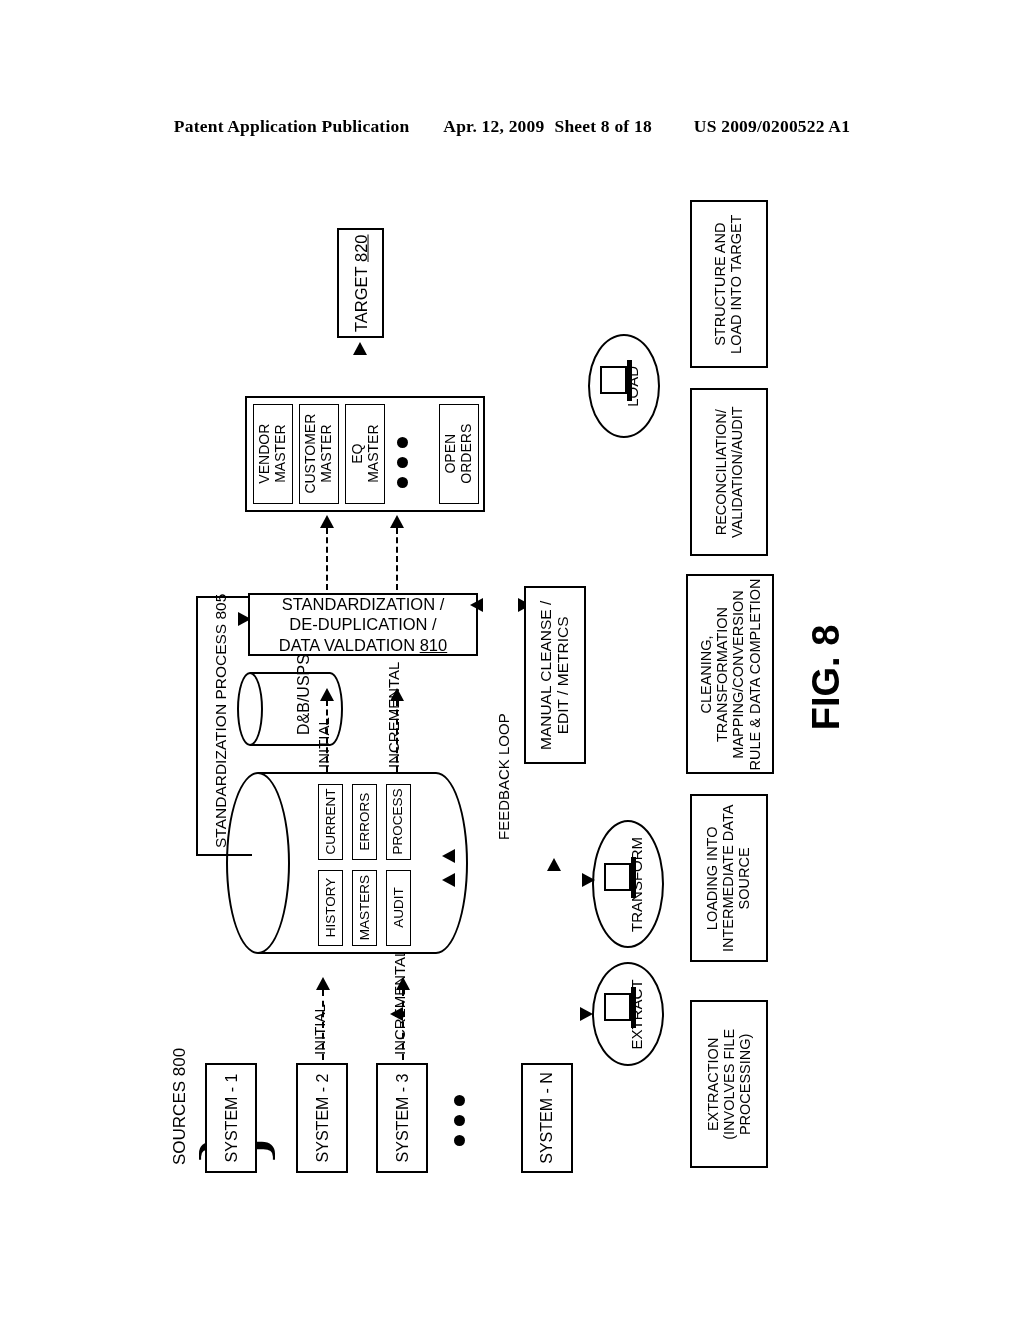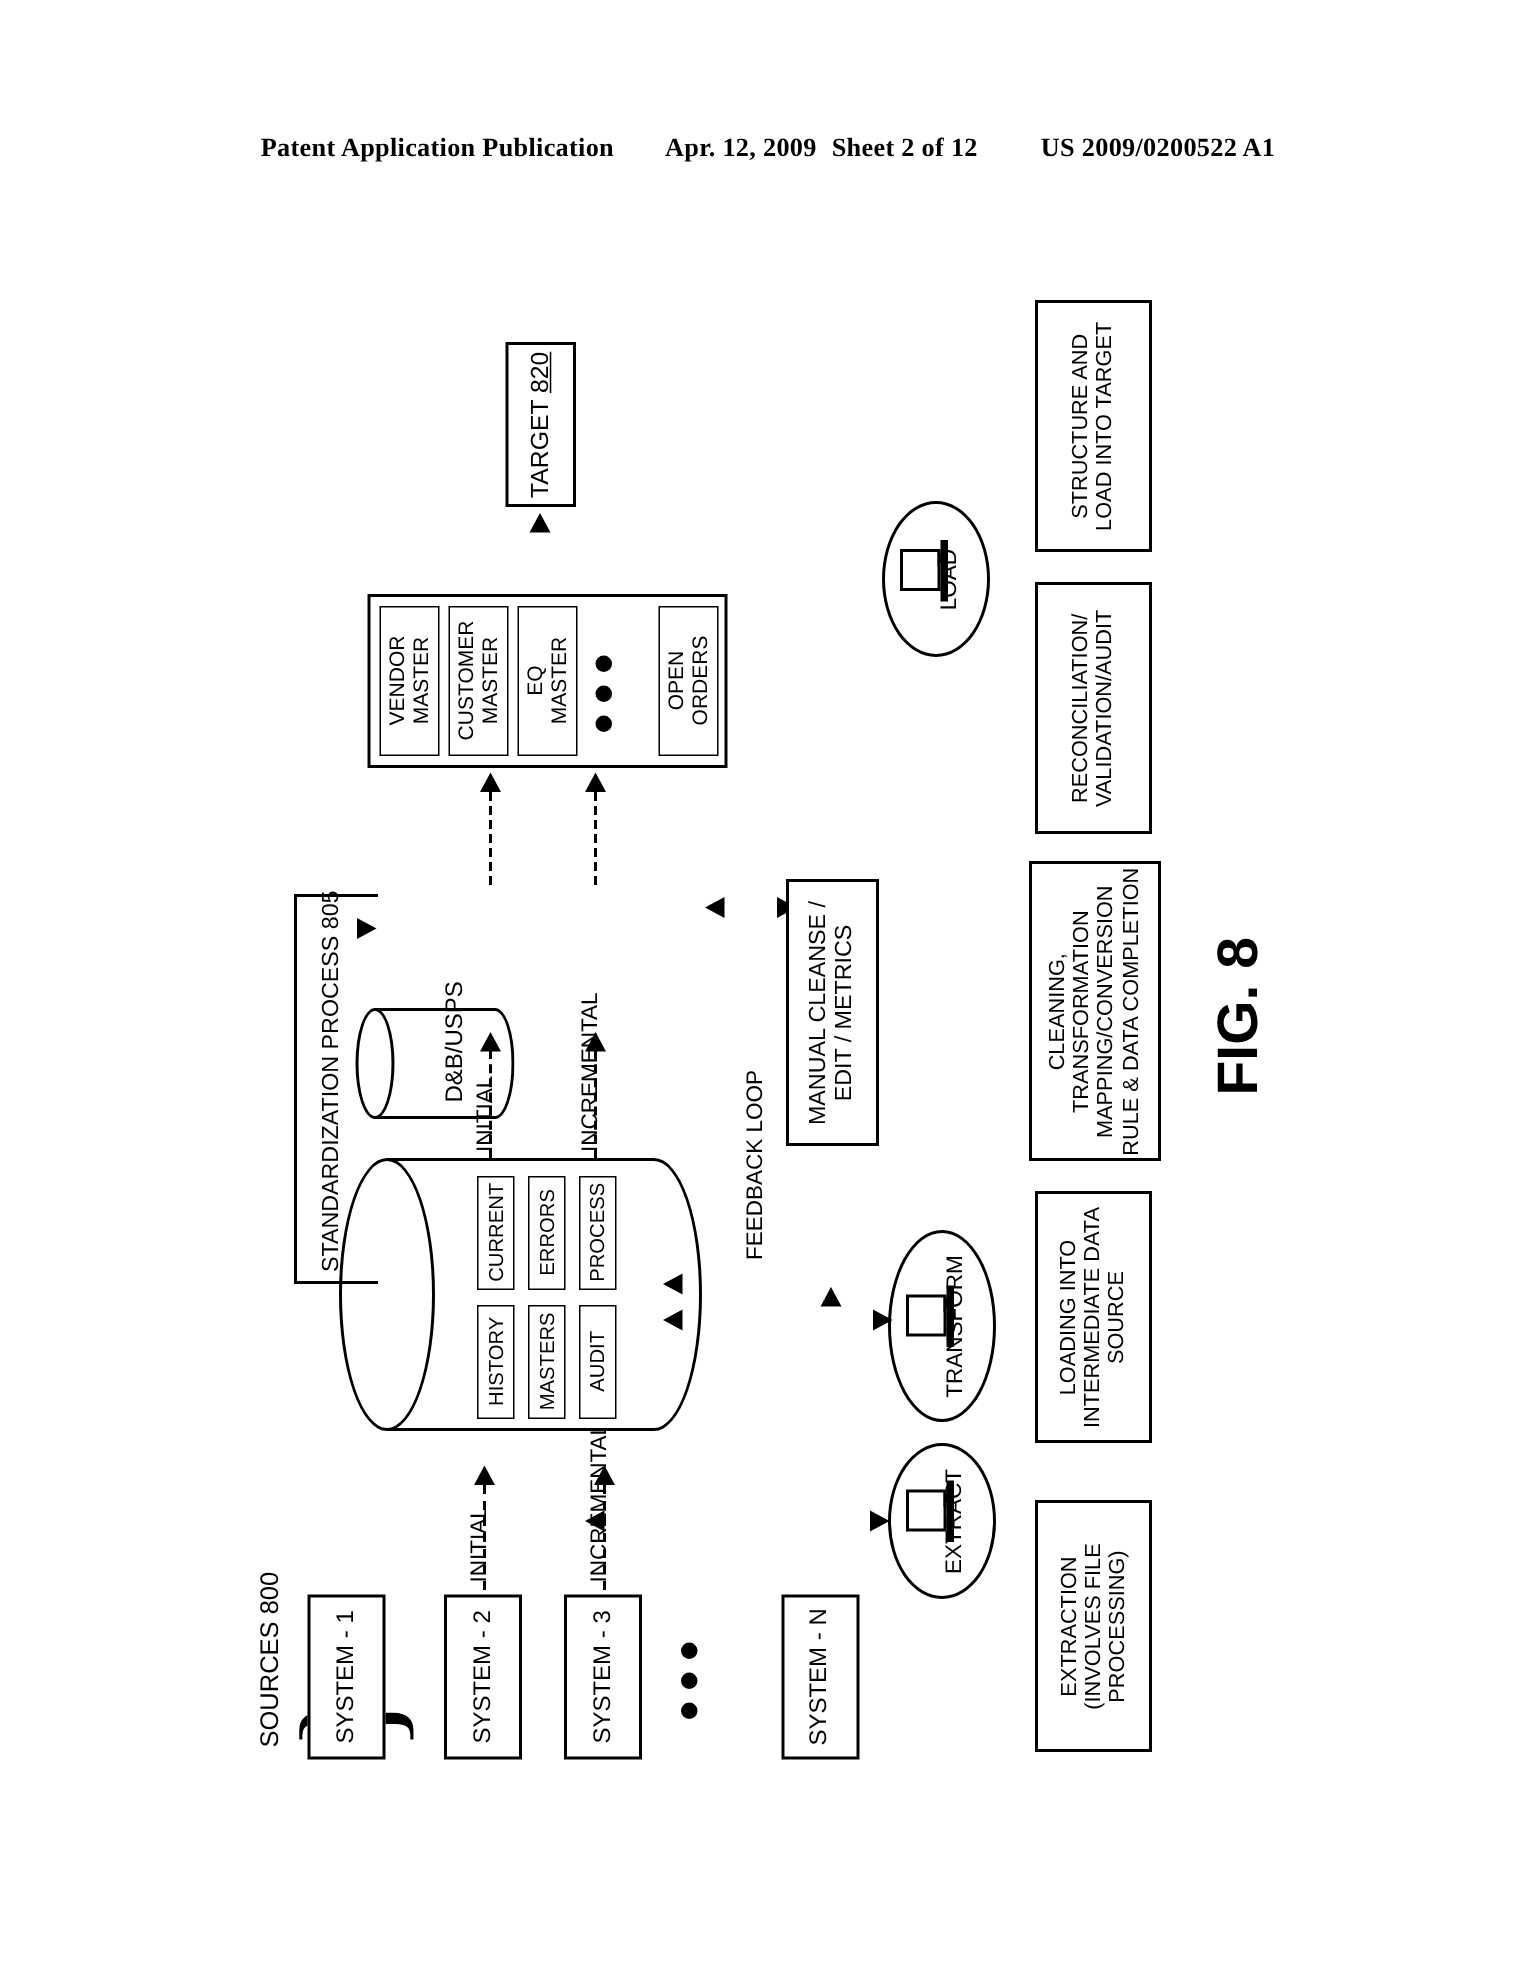--- a/index.html
+++ b/index.html
@@ -4,21 +4,21 @@
 <style>
   html,body{margin:0;padding:0;background:#fff;}
   body{width:1024px;height:1320px;position:relative;
        font-family:"Liberation Sans", sans-serif;color:#000;overflow:hidden;}
 
   
   .pub-header{position:absolute;top:88px;left:0;width:1024px;
       display:flex;justify-content:center;align-items:baseline;
       font-family:"Liberation Serif", serif;font-weight:bold;font-size:17.5px;
       letter-spacing:.2px;white-space:nowrap;}
-  .pub-header span{display:inline-block;}
+  .pub-header span{display:inline-block;margin-top:28px;}
   .hdr-gap1{width:34px;} .hdr-gap2{width:10px;} .hdr-gap3{width:42px;}
 
   
   .fig{position:absolute;left:0;top:0;width:1024px;height:1320px;}
 
   .box{position:absolute;border:2px solid #000;background:#fff;box-sizing:border-box;}
   .thin{border-width:1.6px;}
   
   .vtext{position:absolute;left:0;top:0;width:100%;height:100%;
          display:flex;align-items:center;justify-content:center;}
@@ -72,21 +72,21 @@
   .brace>span{display:block;transform:rotate(-90deg);}
 </style>
 </head>
 <body>
 
 <div class="pub-header">
   <span>Patent Application Publication</span>
   <span class="hdr-gap1"></span>
   <span>Apr. 12, 2009</span>
   <span class="hdr-gap2"></span>
-  <span>Sheet 2 of 12</span>
+  <span>Sheet 8 of 18</span>
   <span class="hdr-gap3"></span>
   <span>US 2009/0200522 A1</span>
 </div>
 
 <div class="fig">
 
   <div class="figlabel" style="left:806px;top:600px;width:40px;height:150px;">
     <span style="font-size:38px;transform-origin:center center;
       position:absolute;left:-57px;top:56px;width:155px;text-align:center;">FIG. 8</span>
   </div>
@@ -280,20 +280,31 @@
   <div class="line hline" style="left:196px;top:596px;width:56px;"></div>
   <div class="line hline" style="left:196px;top:854px;width:56px;"></div>
   <div class="lbl" style="left:212px;top:848px;">
     <span style="font-size:15.5px;">STANDARDIZATION PROCESS 805</span>
   </div>
 
   <div class="vline" style="left:218px;top:618px;height:0px;"></div>
   <div class="hline" style="left:204px;top:618px;width:42px;"></div>
   <div class="ah ah-right" style="left:238px;top:612px;"></div>
 
+  <div class="box" style="left:248px;top:593px;width:230px;height:63px;">
+    <div style="position:absolute;left:0;top:0;width:100%;height:100%;
+                display:flex;align-items:center;justify-content:center;text-align:center;
+                font-size:16.5px;line-height:1.25;">
+      <div>
+        <span>STANDARDIZATION /</span><br>
+        <span>DE-DUPLICATION /</span><br>
+        <span>DATA VALDATION </span><span style="text-decoration:underline;">810</span>
+      </div>
+    </div>
+  </div>
 
   <div class="hline" style="left:478px;top:604px;width:48px;"></div>
   <div class="ah ah-left" style="left:470px;top:598px;"></div>
   <div class="ah ah-right" style="left:518px;top:598px;"></div>
 
   <div class="box" style="left:524px;top:586px;width:62px;height:178px;">
     <div class="vtext">
         <span style="font-size:15.5px;">
       <b style="font-weight:normal;">MANUAL CLEANSE /</b><br>
       <b style="font-weight:normal;">EDIT / METRICS</b>

